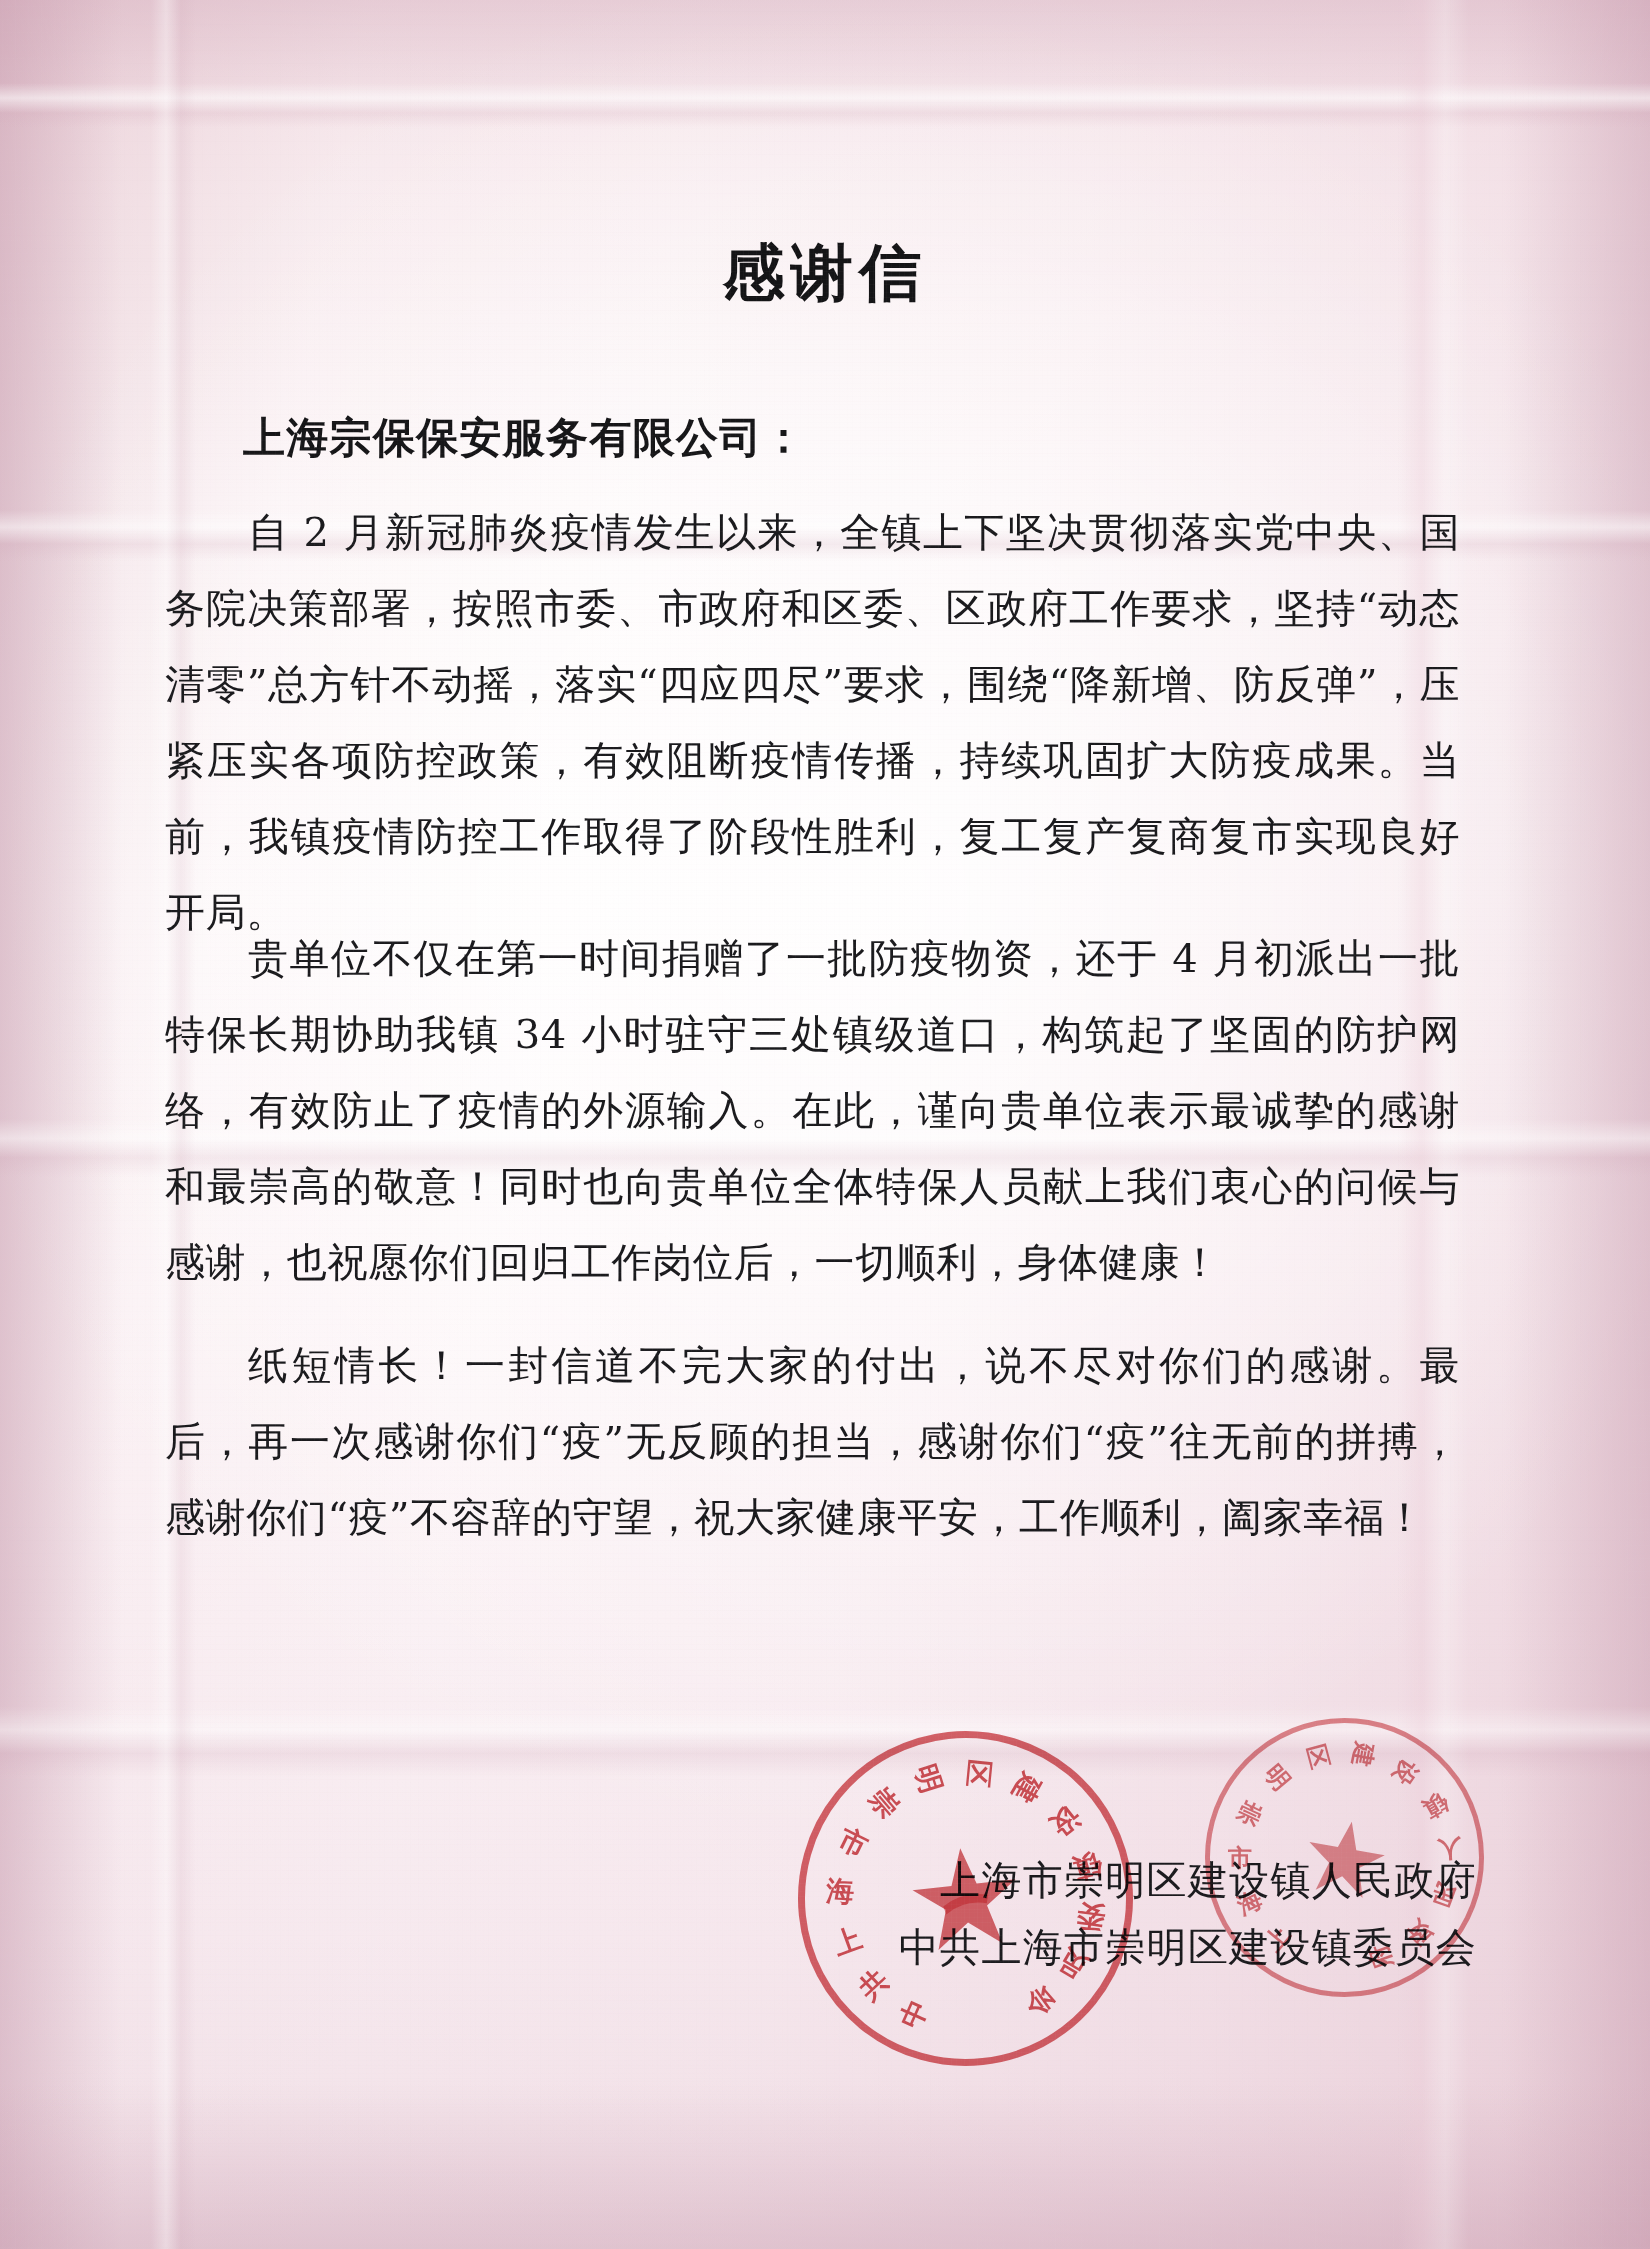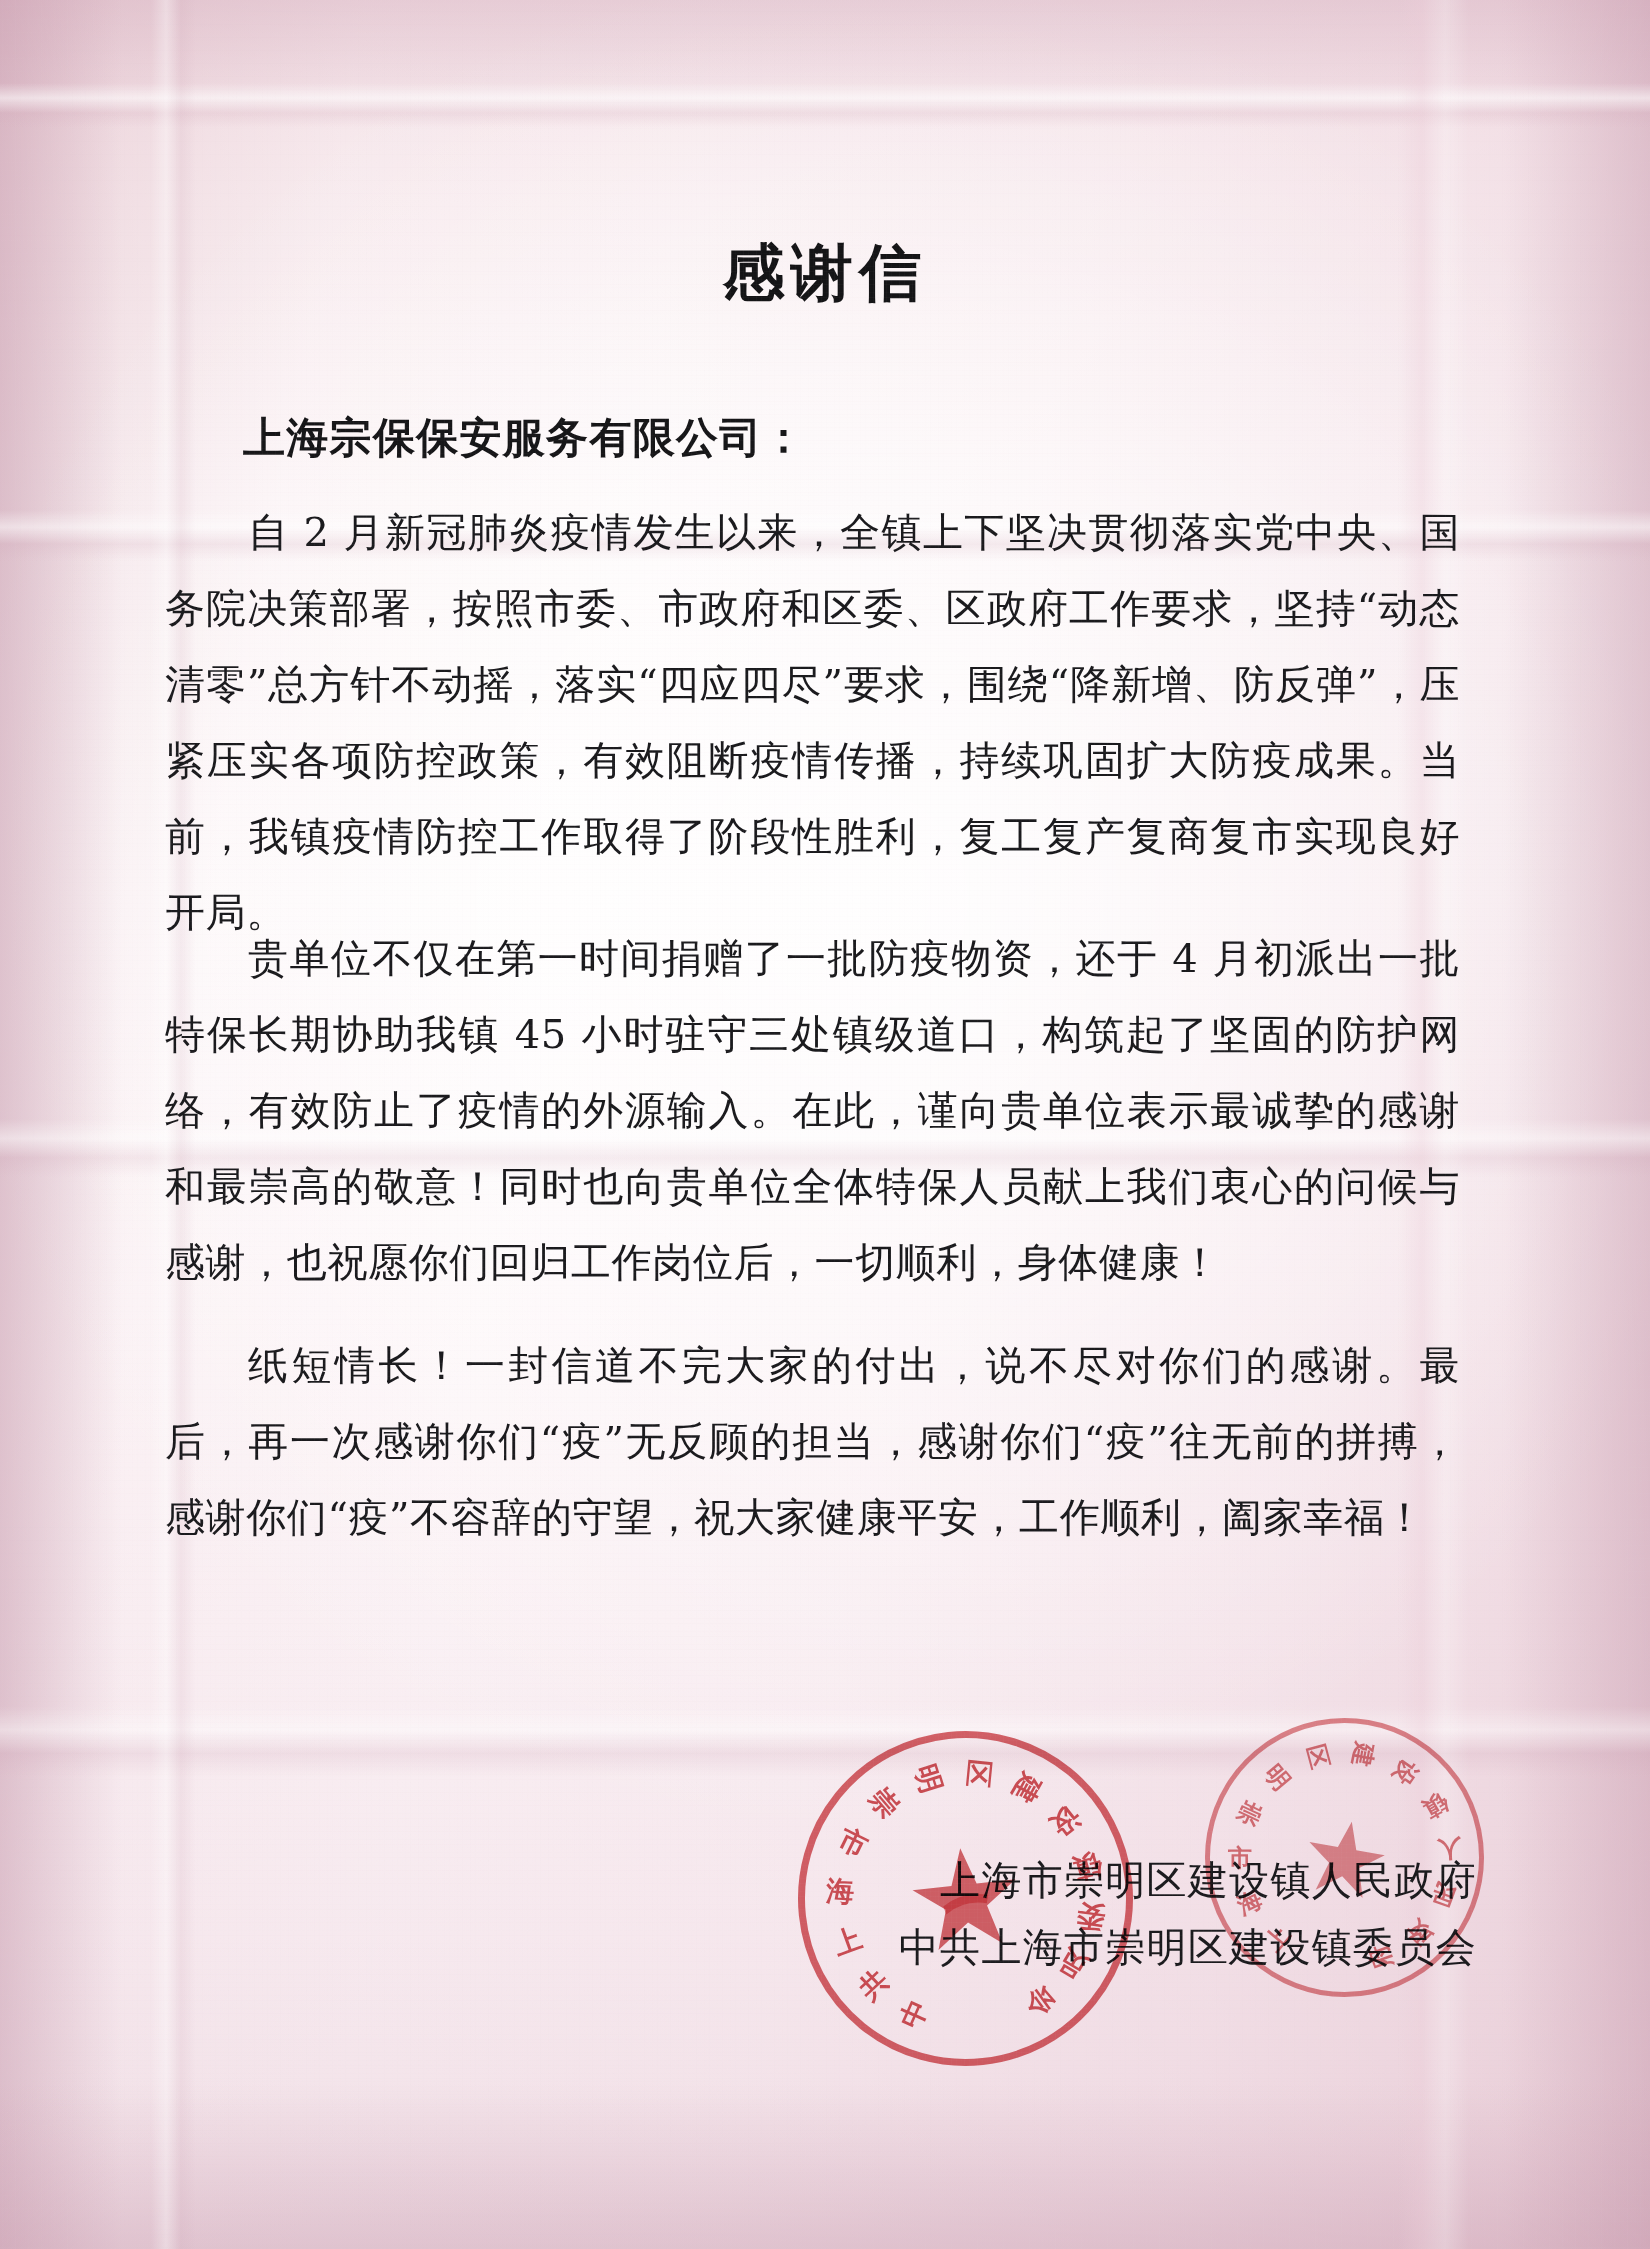--- a/index.html
+++ b/index.html
@@ -223,21 +223,21 @@
 
     <div class="doc-title">感谢信</div>
 
     <div class="salutation">上海宗保保安服务有限公司：</div>
 
     <div class="body-block" id="para1">
       <p>自 2 月新冠肺炎疫情发生以来，全镇上下坚决贯彻落实党中央、国务院决策部署，按照市委、市政府和区委、区政府工作要求，坚持“动态清零”总方针不动摇，落实“四应四尽”要求，围绕“降新增、防反弹”，压紧压实各项防控政策，有效阻断疫情传播，持续巩固扩大防疫成果。当前，我镇疫情防控工作取得了阶段性胜利，复工复产复商复市实现良好开局。</p>
     </div>
 
     <div class="body-block" id="para2">
-      <p>贵单位不仅在第一时间捐赠了一批防疫物资，还于 4 月初派出一批特保长期协助我镇 45 小时驻守三处镇级道口，构筑起了坚固的防护网络，有效防止了疫情的外源输入。在此，谨向贵单位表示最诚挚的感谢和最崇高的敬意！同时也向贵单位全体特保人员献上我们衷心的问候与感谢，也祝愿你们回归工作岗位后，一切顺利，身体健康！</p>
+      <p>贵单位不仅在第一时间捐赠了一批防疫物资，还于 4 月初派出一批特保长期协助我镇 34 小时驻守三处镇级道口，构筑起了坚固的防护网络，有效防止了疫情的外源输入。在此，谨向贵单位表示最诚挚的感谢和最崇高的敬意！同时也向贵单位全体特保人员献上我们衷心的问候与感谢，也祝愿你们回归工作岗位后，一切顺利，身体健康！</p>
     </div>
 
     <div class="body-block" id="para3">
       <p>纸短情长！一封信道不完大家的付出，说不尽对你们的感谢。最后，再一次感谢你们“疫”无反顾的担当，感谢你们“疫”往无前的拼搏，感谢你们“疫”不容辞的守望，祝大家健康平安，工作顺利，阖家幸福！</p>
     </div>
 
     <div class="signature" id="sig">
       <div>上海市崇明区建设镇人民政府</div>
       <div>中共上海市崇明区建设镇委员会</div>
     </div>

